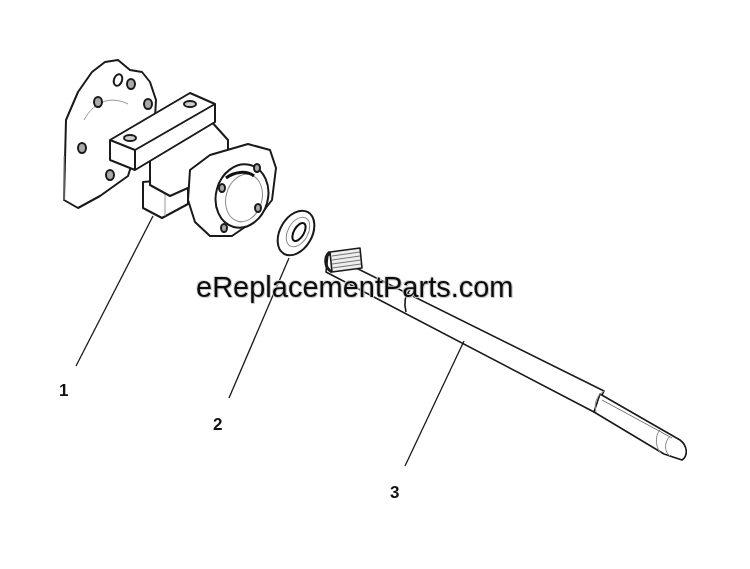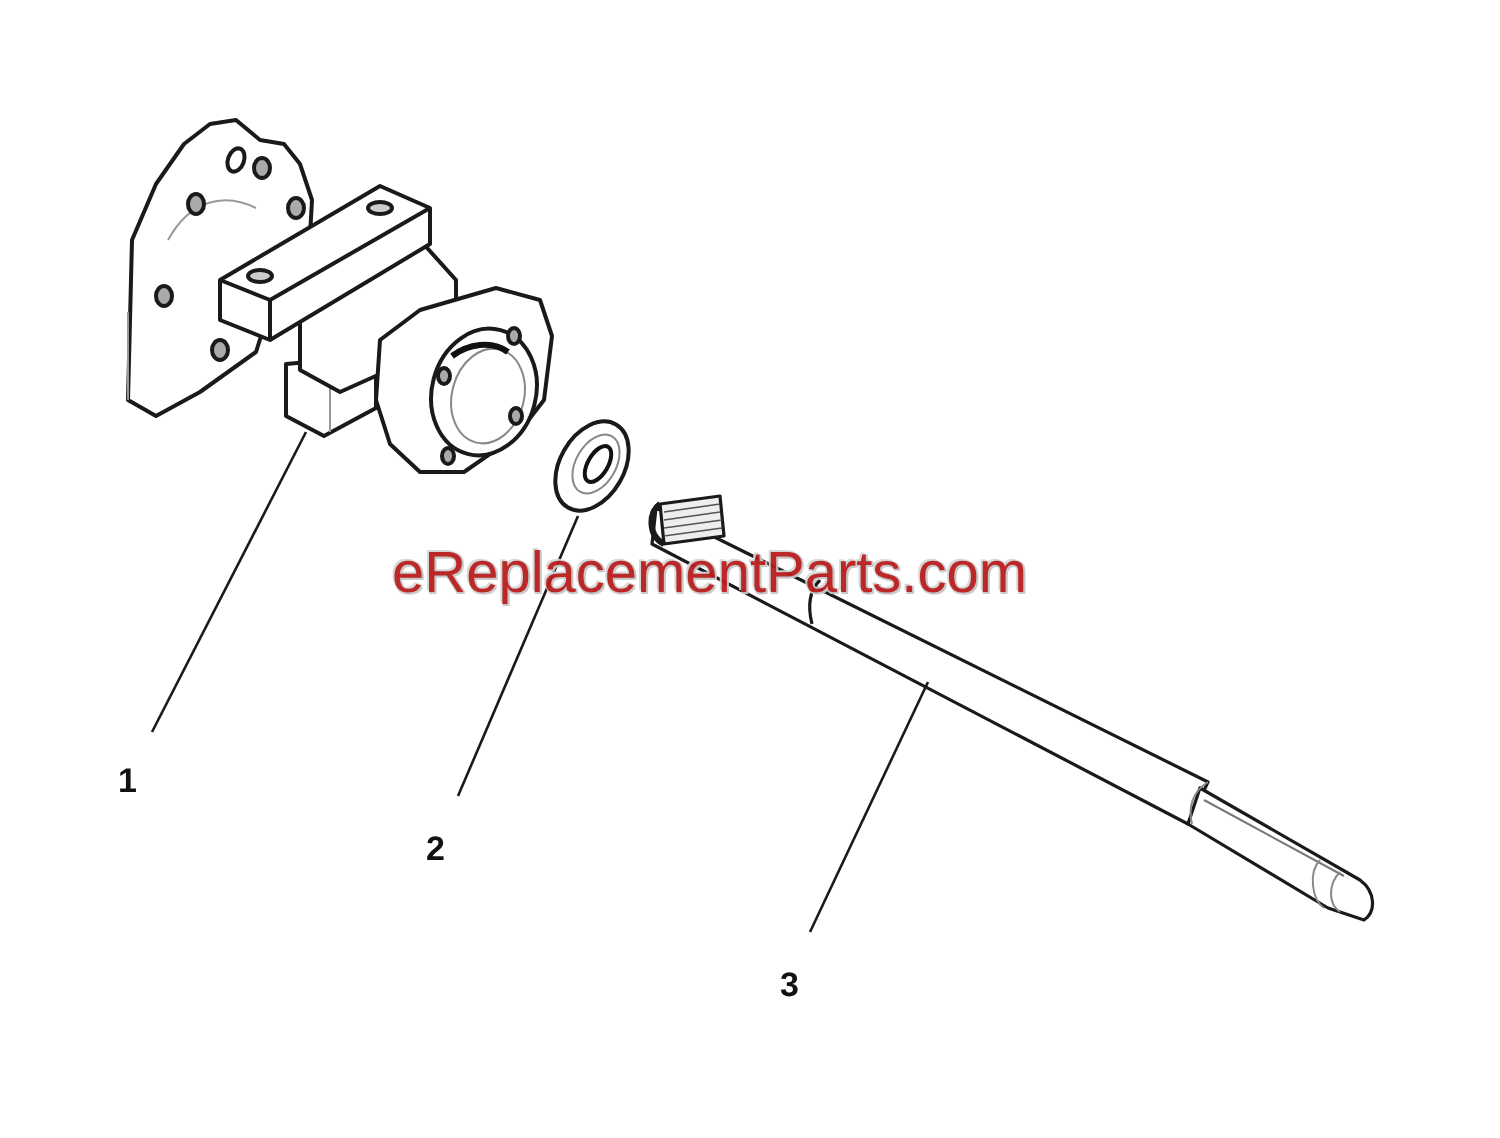--- a/index.html
+++ b/index.html
@@ -1,19 +1,19 @@
 <!DOCTYPE html>
 <html><head>
 <meta charset="utf-8">
 <style>
   html, body { margin: 0; padding: 0; background: #ffffff; }
   body { width: 750px; height: 569px; position: relative; overflow: hidden; font-family: "Liberation Sans", sans-serif; }
   #diagram { position: absolute; left: 0; top: 0; width: 750px; height: 569px; }
   .callout { position: absolute; font-family: "Liberation Sans", sans-serif; font-weight: bold; font-size: 17px; color: #111; line-height: 1; }
-  .watermark { position: absolute; left: 196px; top: 271px; font-family: "Liberation Sans", sans-serif; font-size: 29px; color: #b91c1c; letter-spacing: 0px;
+  .watermark { position: absolute; left: 196px; top: 271px; font-family: "Liberation Sans", sans-serif; font-size: 29px; color: #000000; letter-spacing: 0px;
     text-shadow: 0 0 1px #bdbdbd, 1px 1px 0 #c8c8c8, -1px -1px 0 #d9d9d9, 1px 0 0 #cfcfcf, 0 1px 0 #cfcfcf; opacity: 0.95; white-space: nowrap; }
 </style>
 </head>
 <body>
 
 <svg id="diagram" viewBox="0 0 750 569" xmlns="http://www.w3.org/2000/svg">
 
   <g fill="#fff" stroke="#1a1a1a" stroke-width="2" stroke-linejoin="round">
 
     <path d="M105,62 L118,60 L130,70 L142,72 L150,82 L156,100 L155,118 L140,138 L128,176 L100,196 L78,208 L64,200 L66,120 L78,92 L92,72 Z"></path>

